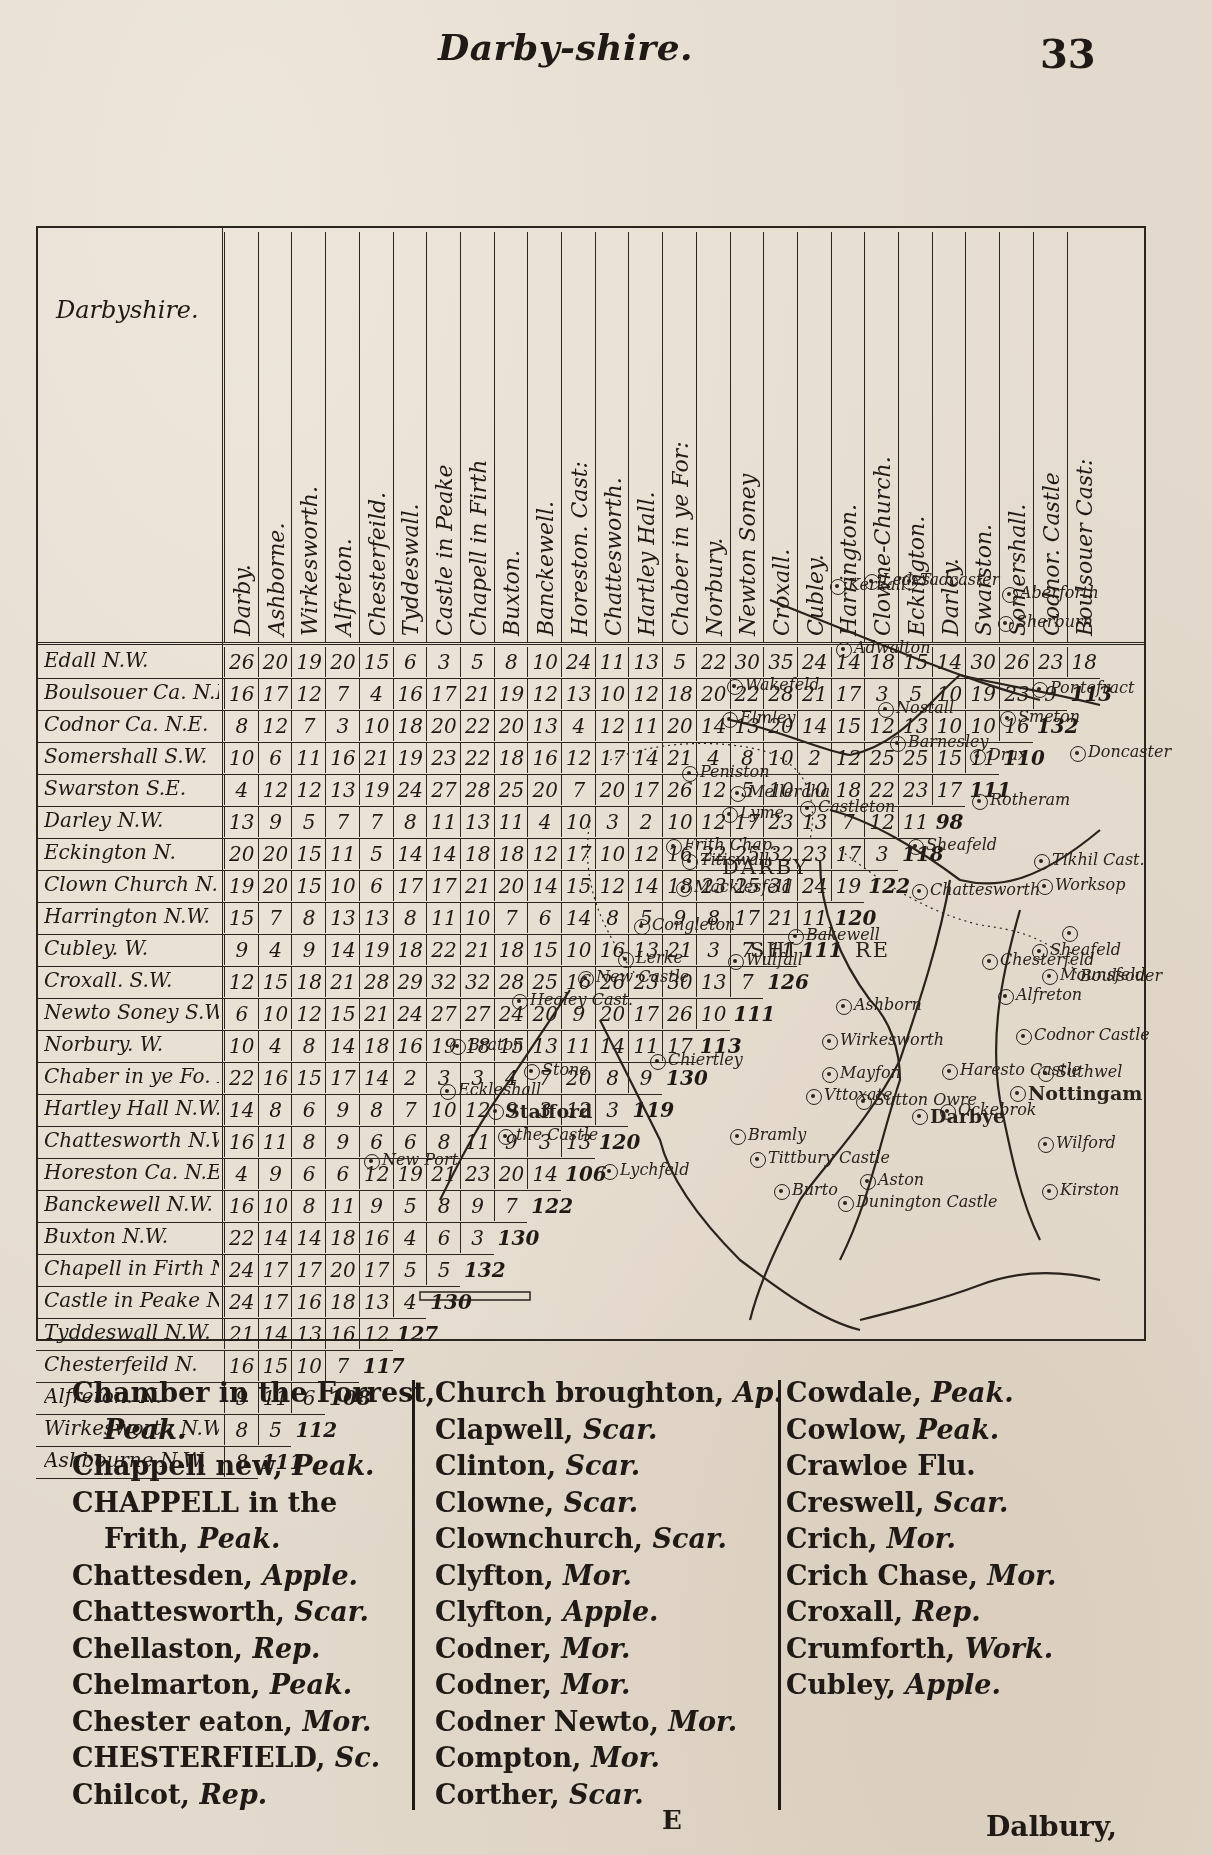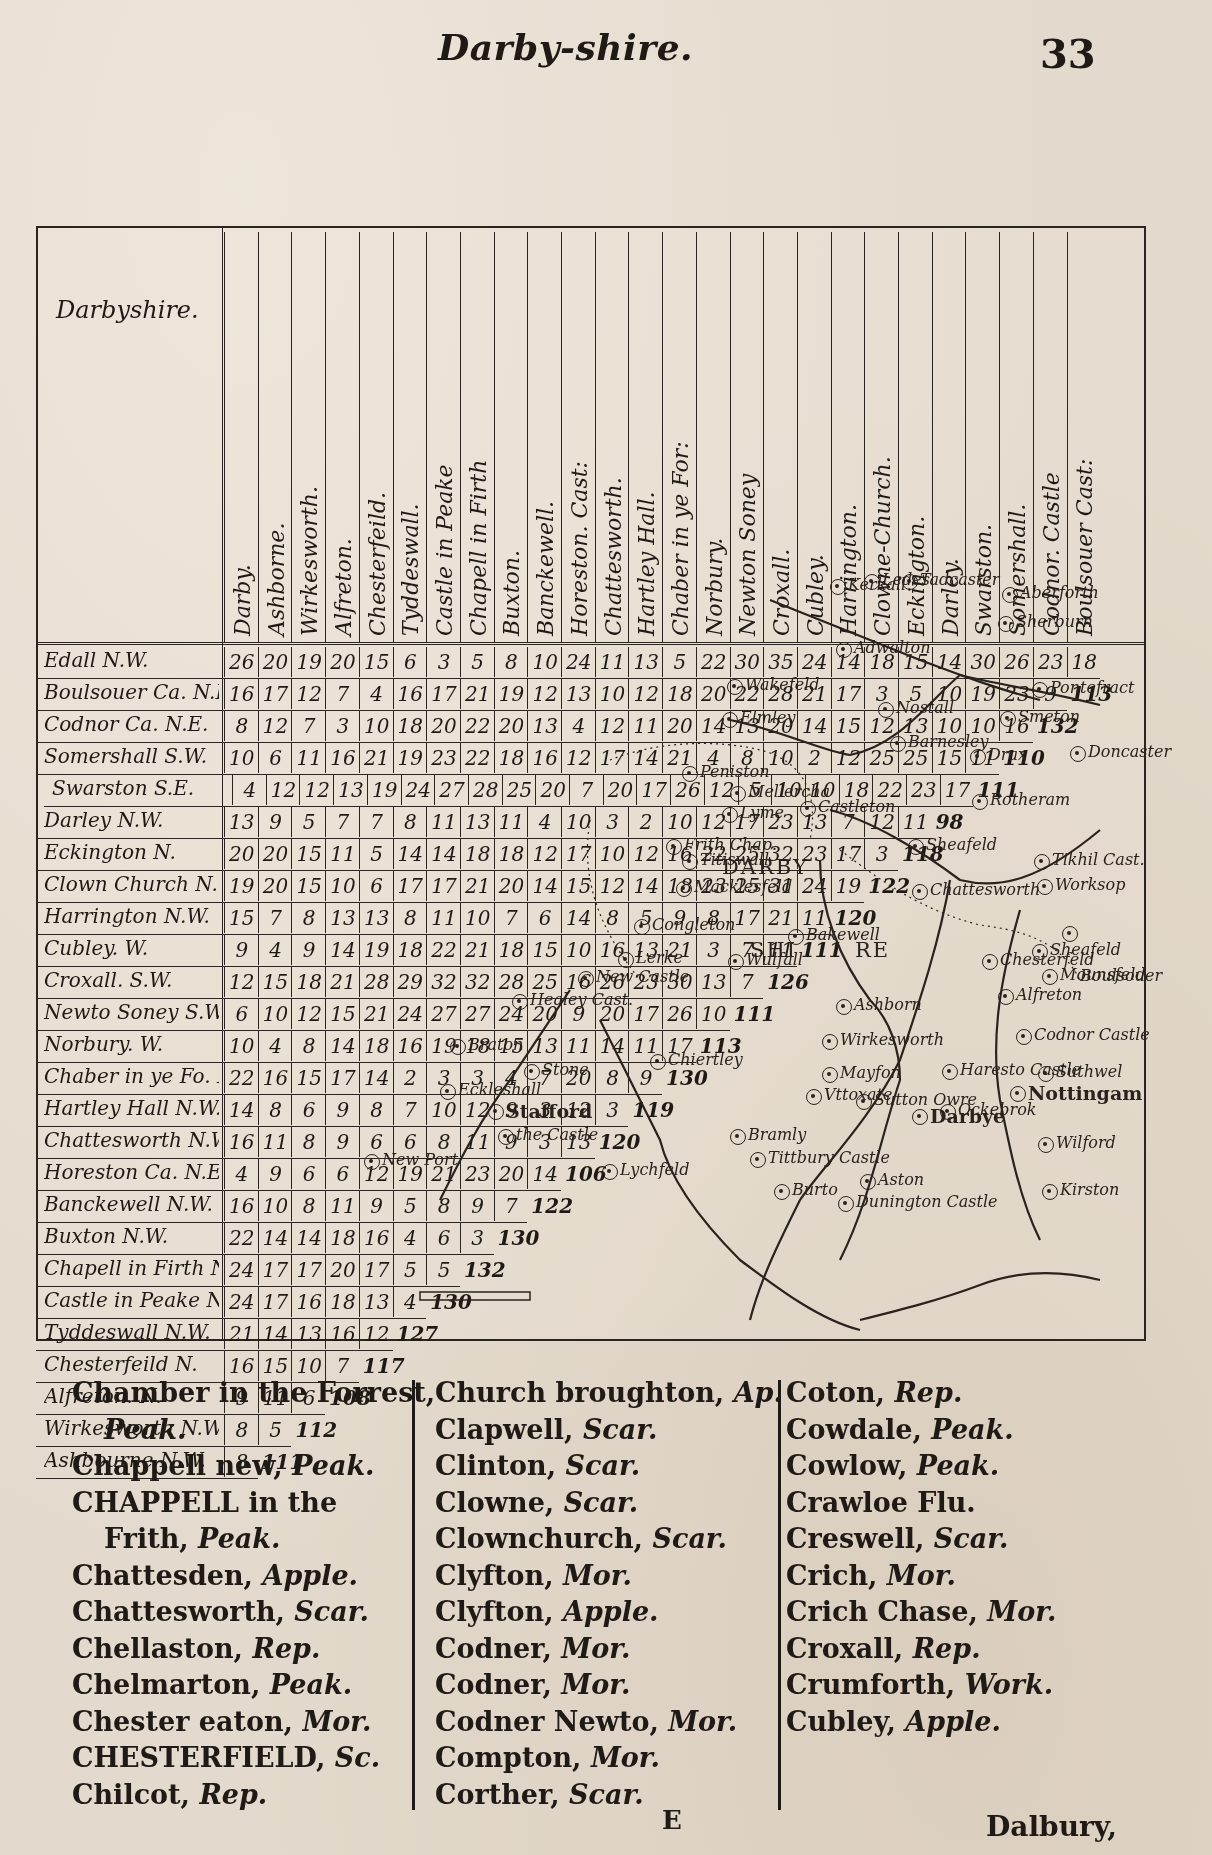--- a/index.html
+++ b/index.html
@@ -243,21 +243,21 @@
         <div class="cell" style="left: 693.5px; width: 33.7px;">8</div>
         <div class="cell" style="left: 727.2px; width: 33.7px;">10</div>
         <div class="cell" style="left: 760.9px; width: 33.7px;">2</div>
         <div class="cell" style="left: 794.6px; width: 33.7px;">12</div>
         <div class="cell" style="left: 828.3px; width: 33.7px;">25</div>
         <div class="cell" style="left: 862px; width: 33.7px;">25</div>
         <div class="cell" style="left: 895.7px; width: 33.7px;">15</div>
         <div class="cell" style="left: 929.4px; width: 33.7px;">11</div>
         <div class="total" style="left: 963.1px;">110</div>
       </div>
-      <div class="row" style="top: 548px; width: 929.4px; height: 32px; margin-left: 8px;">
+      <div class="row" style="top: 548px; width: 929.4px; height: 32px;">
         <div class="row-label">Swarston S.E.</div>
         <div class="cell" style="left: 188px; width: 33.7px;">4</div>
         <div class="cell" style="left: 221.7px; width: 33.7px;">12</div>
         <div class="cell" style="left: 255.4px; width: 33.7px;">12</div>
         <div class="cell" style="left: 289.1px; width: 33.7px;">13</div>
         <div class="cell" style="left: 322.8px; width: 33.7px;">19</div>
         <div class="cell" style="left: 356.5px; width: 33.7px;">24</div>
         <div class="cell" style="left: 390.2px; width: 33.7px;">27</div>
         <div class="cell" style="left: 423.9px; width: 33.7px;">28</div>
         <div class="cell" style="left: 457.6px; width: 33.7px;">25</div>
@@ -772,21 +772,20 @@
     <div><span>Clownchurch,</span> <span class="abbr">Scar.</span></div>
     <div><span>Clyfton,</span> <span class="abbr">Mor.</span></div>
     <div><span>Clyfton,</span> <span class="abbr">Apple.</span></div>
     <div><span>Codner,</span> <span class="abbr">Mor.</span></div>
     <div><span>Codner,</span> <span class="abbr">Mor.</span></div>
     <div><span>Codner Newto,</span> <span class="abbr">Mor.</span></div>
     <div><span>Compton,</span> <span class="abbr">Mor.</span></div>
     <div><span>Corther,</span> <span class="abbr">Scar.</span></div>
   </div>
 <div class="index" id="idx2" style="left:786px;">
-    <div><span>Coton,</span> <span class="abbr">Rep.</span></div>
     <div><span>Cowdale,</span> <span class="abbr">Peak.</span></div>
     <div><span>Cowlow,</span> <span class="abbr">Peak.</span></div>
     <div><span>Crawloe Flu.</span></div>
     <div><span>Creswell,</span> <span class="abbr">Scar.</span></div>
     <div><span>Crich,</span> <span class="abbr">Mor.</span></div>
     <div><span>Crich Chase,</span> <span class="abbr">Mor.</span></div>
     <div><span>Croxall,</span> <span class="abbr">Rep.</span></div>
     <div><span>Crumforth,</span> <span class="abbr">Work.</span></div>
     <div><span>Cubley,</span> <span class="abbr">Apple.</span></div>
   </div>

